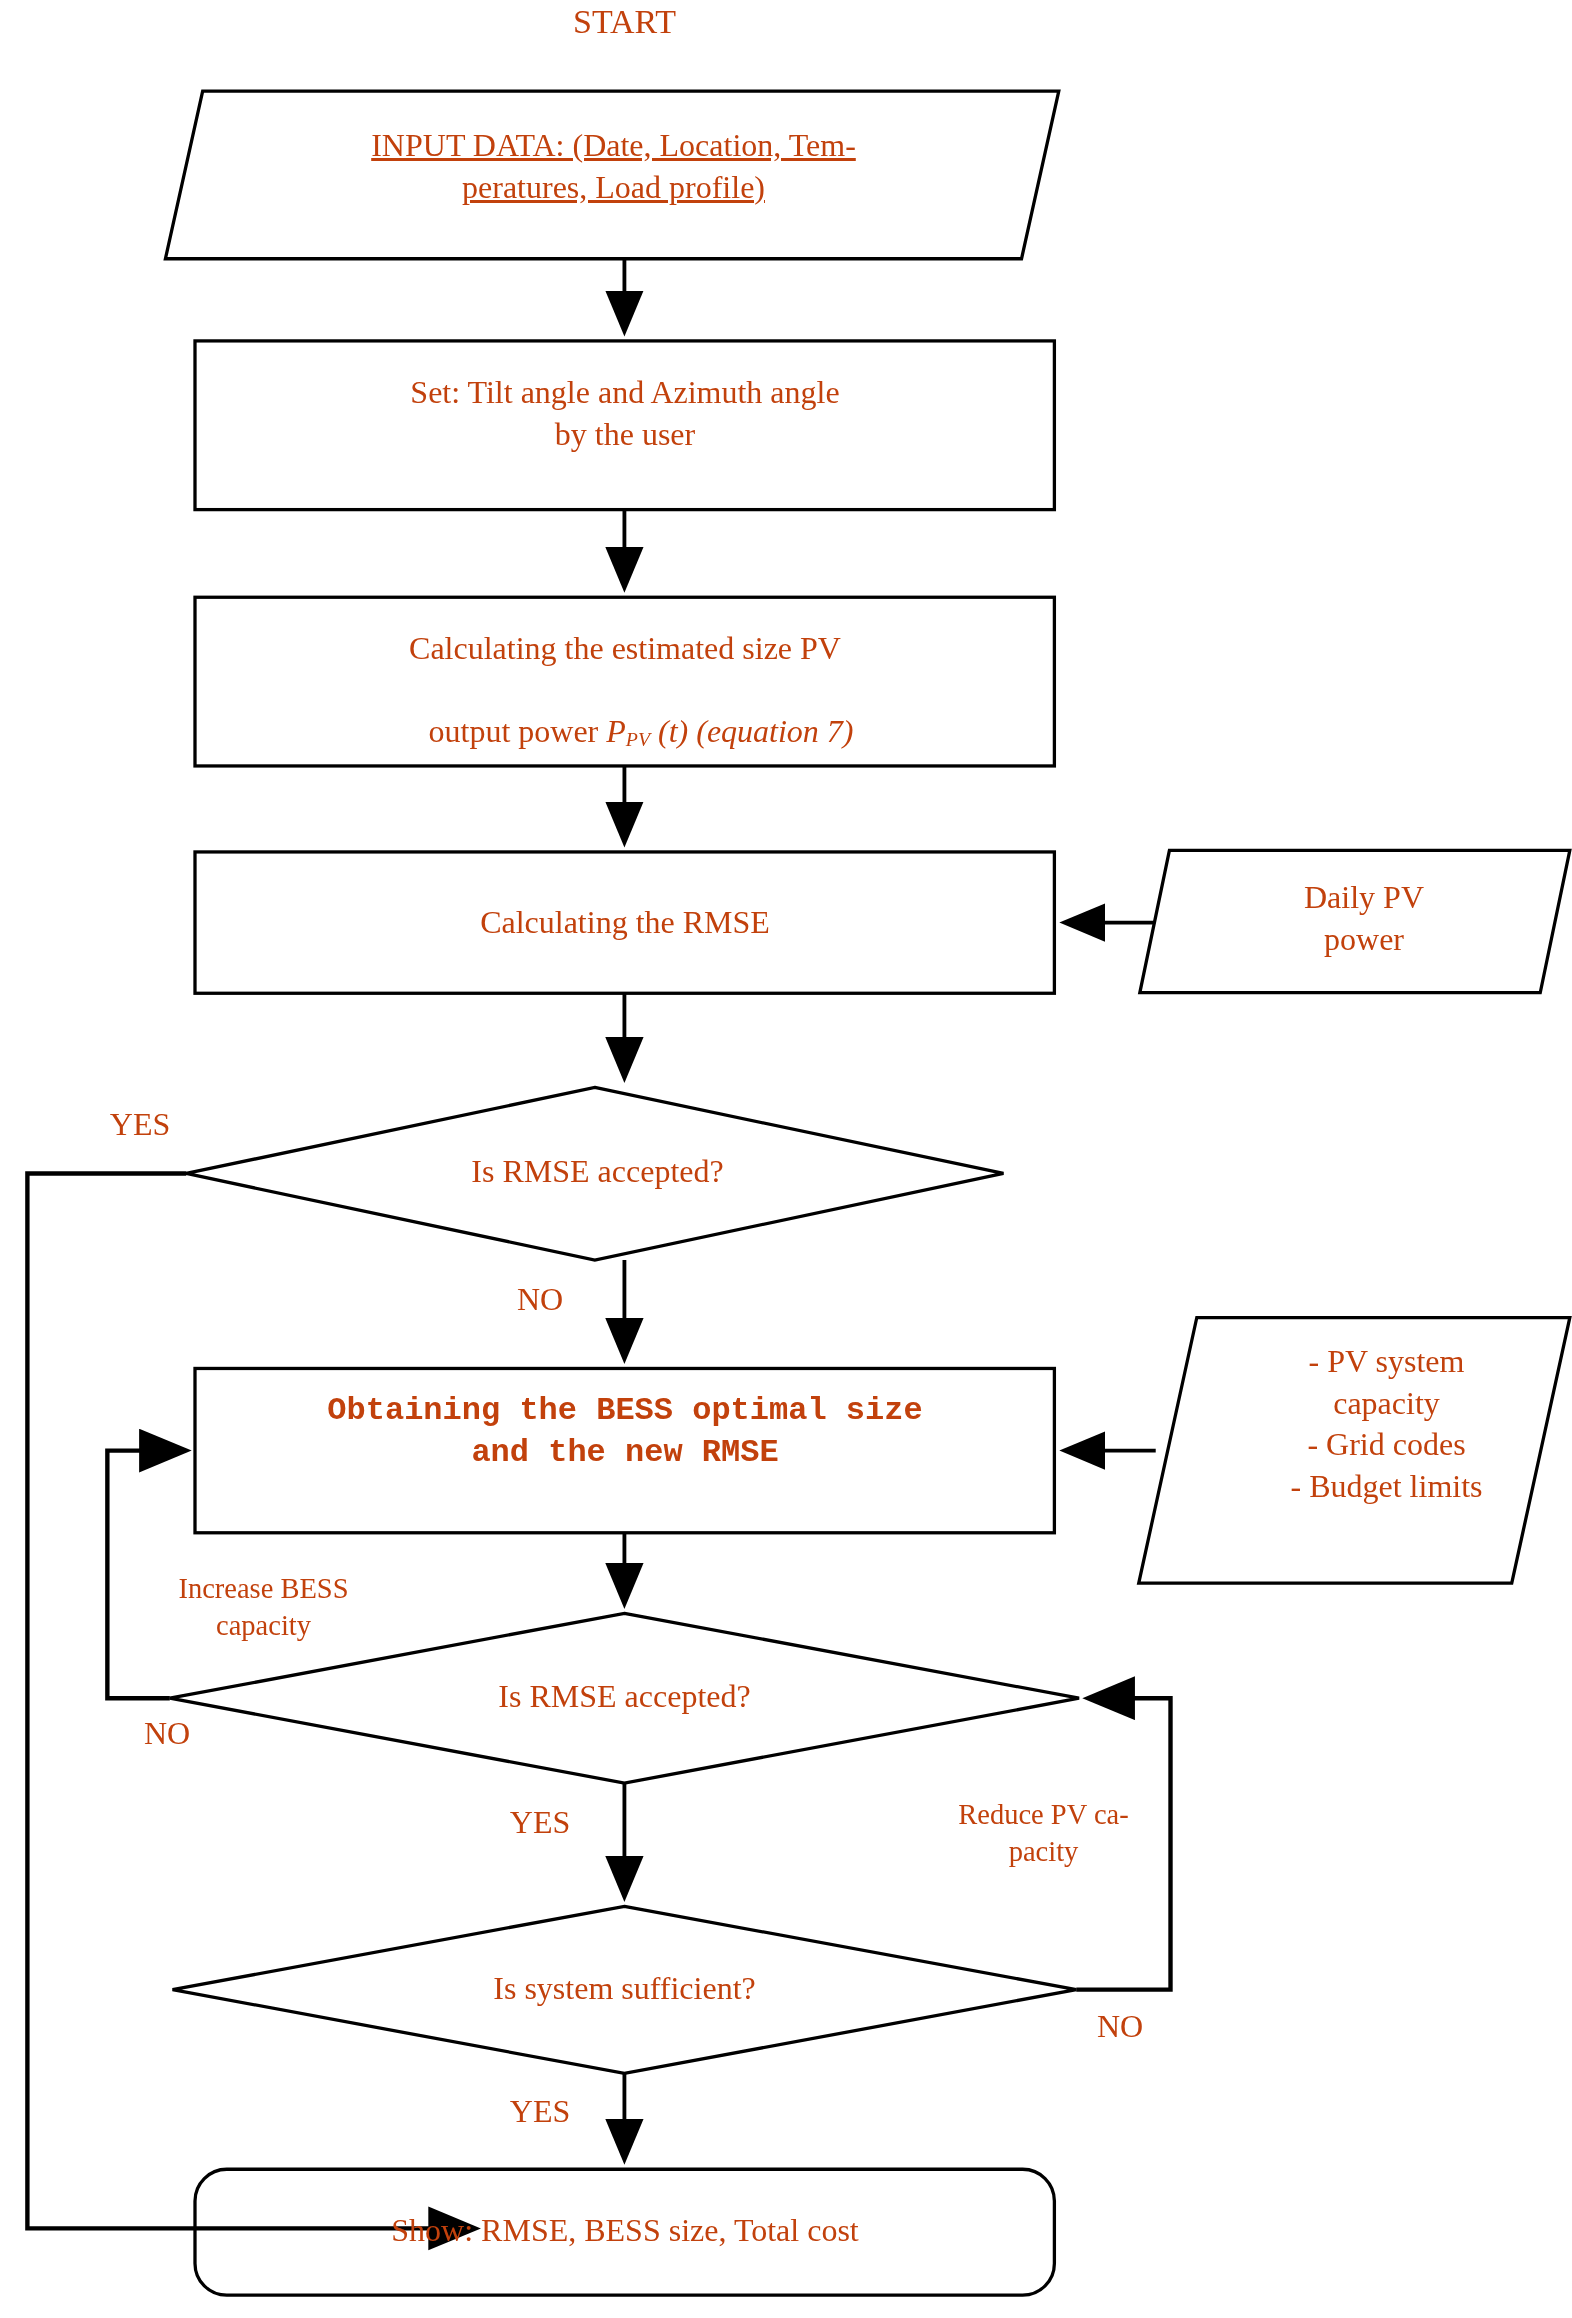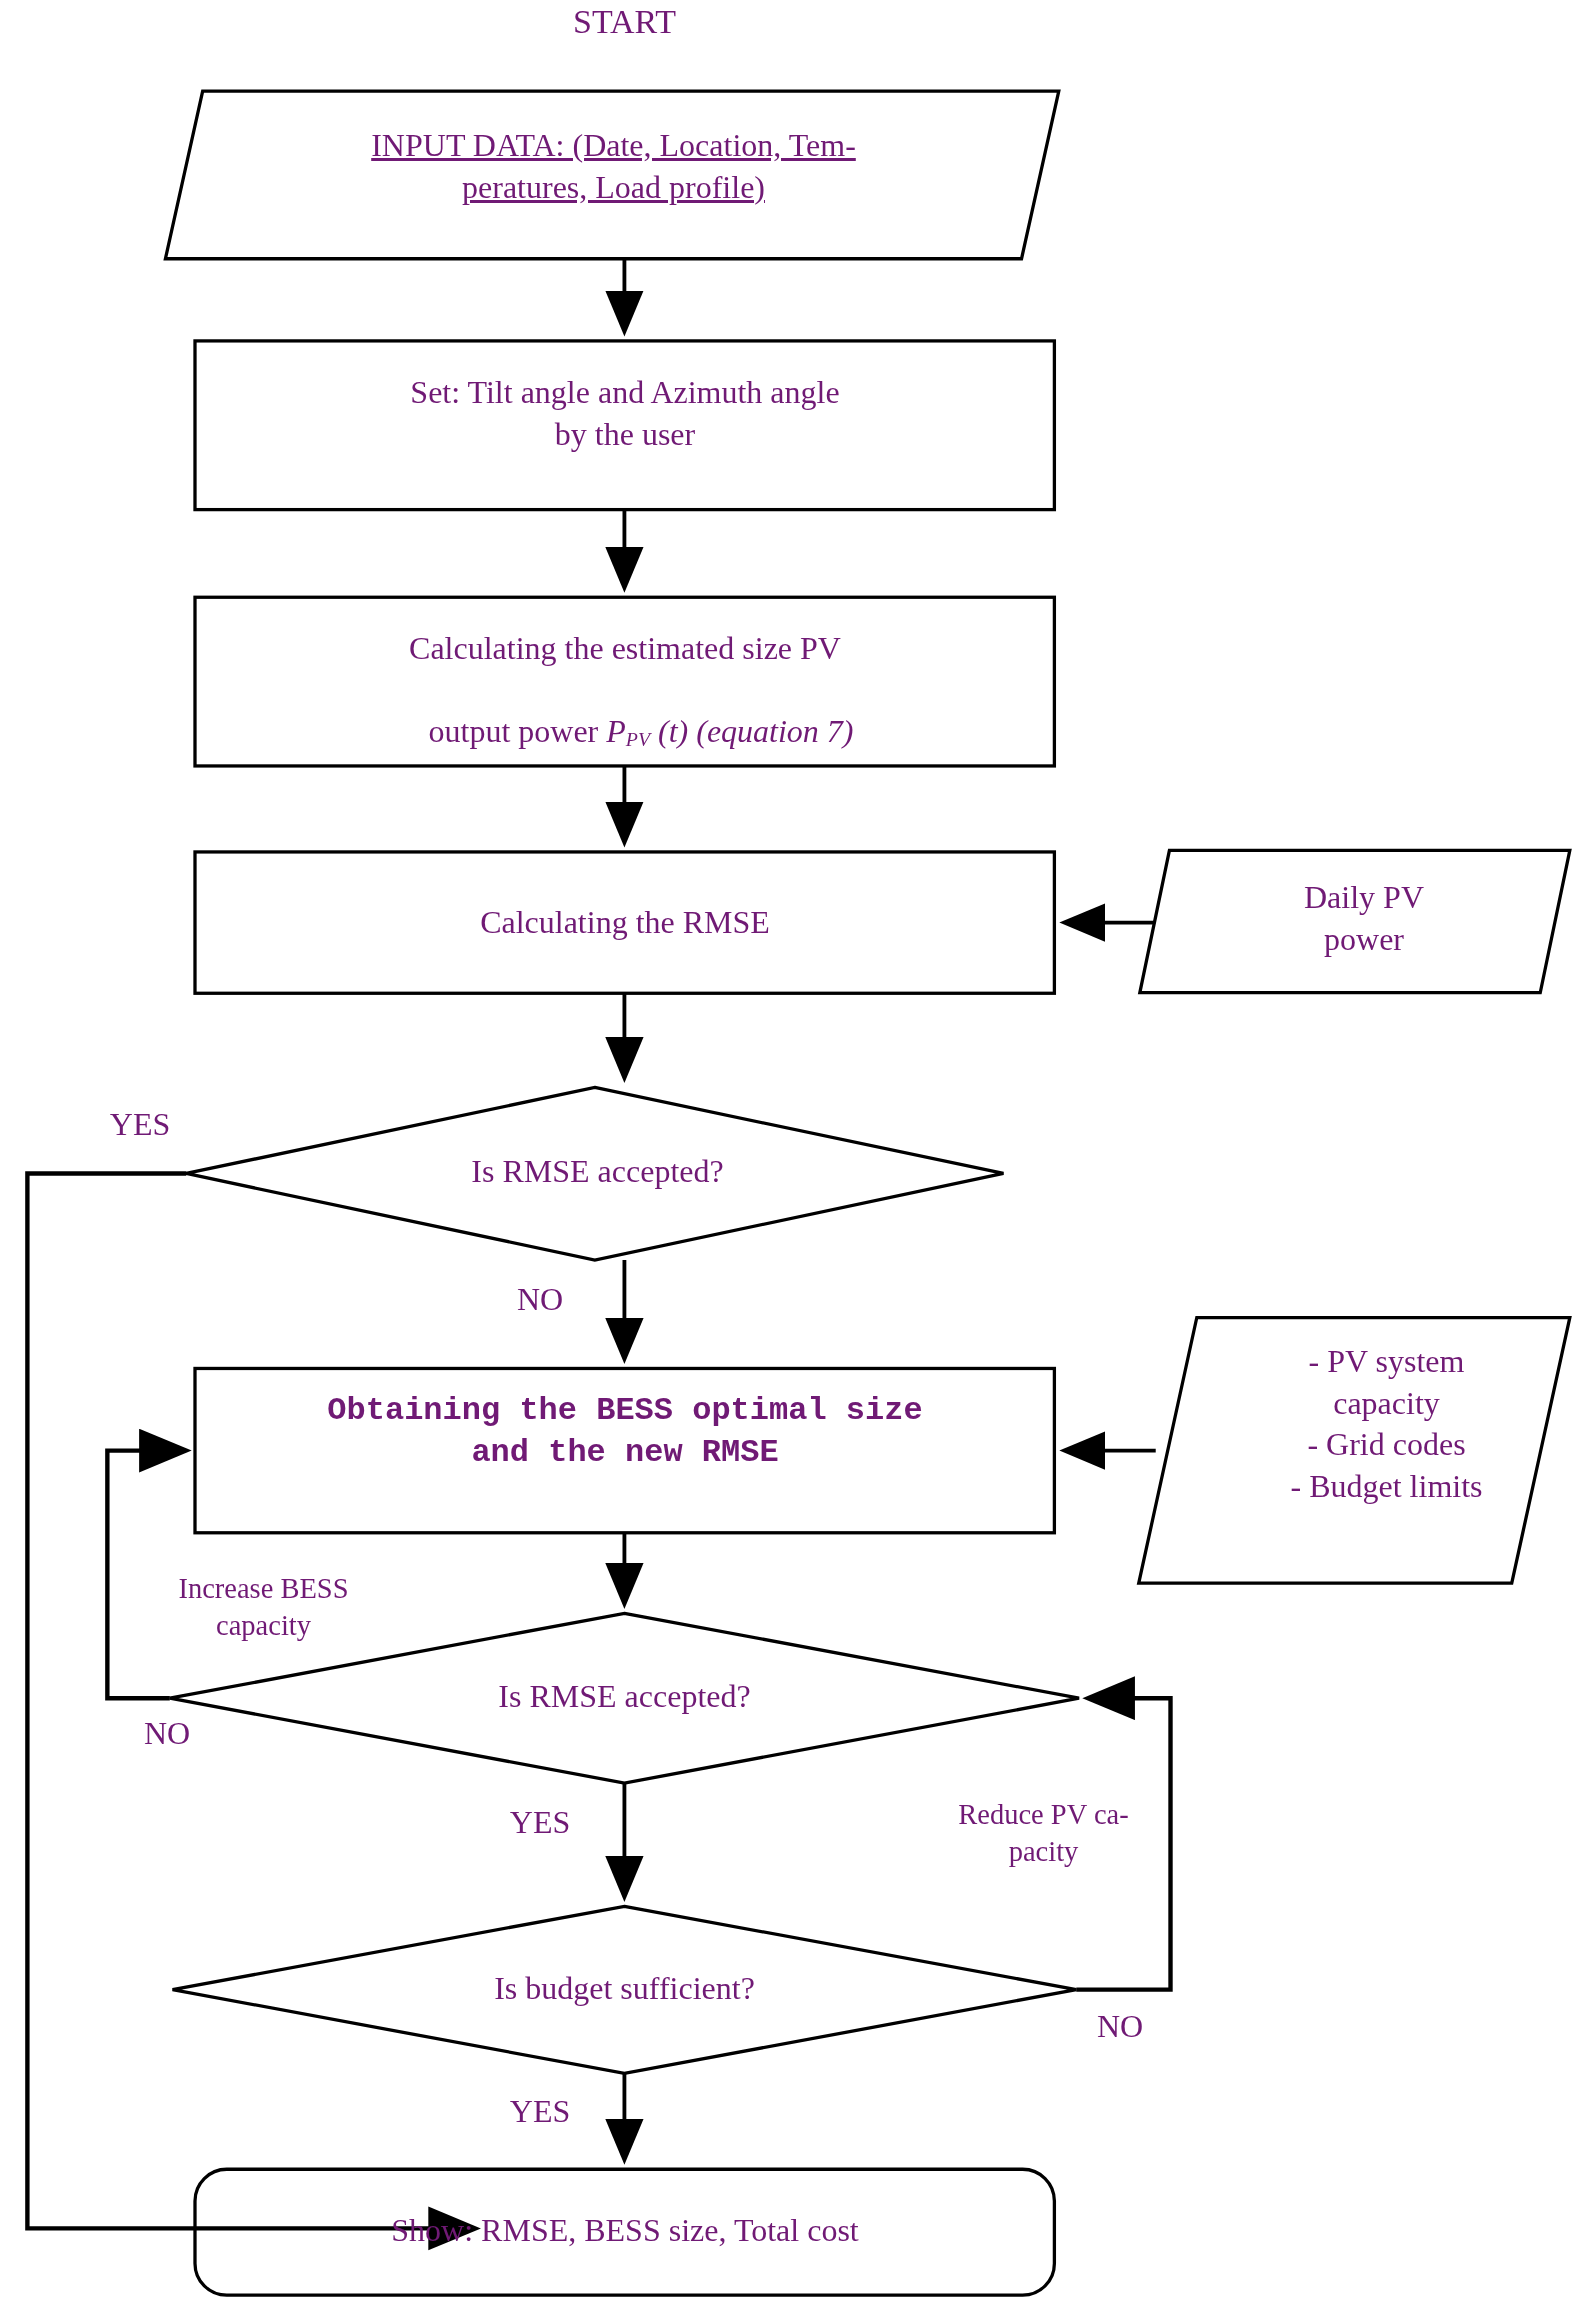--- a/index.html
+++ b/index.html
@@ -1,21 +1,21 @@
 <!DOCTYPE html>
 <html style="font-size:8.8px"><head>
 <meta charset="utf-8">
 <style>
   html,body{margin:0;padding:0;background:#ffffff;}
   body{width:1572px;height:2319px;position:relative;overflow:hidden;
        font-family:"Liberation Serif","DejaVu Serif",serif;color:#000;}
   #stage{position:absolute;left:0;top:0;width:1572px;height:2319px;}
   svg.layer{position:absolute;left:0;top:0;width:1572px;height:2319px;overflow:visible;}
   .lbl{position:absolute;font-family:"Liberation Serif","DejaVu Serif",serif;
-       color:#701a75;line-height:1.30;text-align:center;white-space:pre-wrap;}
+       color:#c2410c;line-height:1.30;text-align:center;white-space:pre-wrap;}
   .ttl{font-size:34px;}
   .node-text{font-size:32px;}
   .small{font-size:28.5px;}
   .bold{font-weight:bold;}
   .left-align{text-align:center;}
   .ital{font-style:italic;}
   sub{font-size:0.62em;vertical-align:-0.20em;font-style:italic;}
 </style>
 </head>
 <body>
@@ -99,21 +99,21 @@
   <div class="lbl node-text bold" style="left:217px;top:1390px;width:816px;font-family:Liberation Mono, monospace;">Obtaining the BESS optimal size
 and the new RMSE</div>
 
   <div class="lbl node-text left-align" style="left:1211px;top:1341px;width:351px;">- PV system
 capacity
 - Grid codes
 - Budget limits</div>
 
   <div class="lbl node-text" style="left:356px;top:1676px;width:537px;">Is RMSE accepted?</div>
 
-  <div class="lbl node-text" style="left:356px;top:1968px;width:537px;">Is budget sufficient?</div>
+  <div class="lbl node-text" style="left:356px;top:1968px;width:537px;">Is system sufficient?</div>
 
   <div class="lbl node-text" style="left:217px;top:2210px;width:816px;">Show: RMSE, BESS size, Total cost</div>
 
   <div class="lbl node-text" style="left:77px;top:1104px;width:126px;">YES</div>
 
   <div class="lbl node-text" style="left:477px;top:1279px;width:126px;">NO</div>
 
   <div class="lbl small left-align" style="left:110px;top:1546px;width:307px;margin-top:24px;">Increase BESS
 capacity</div>
 

